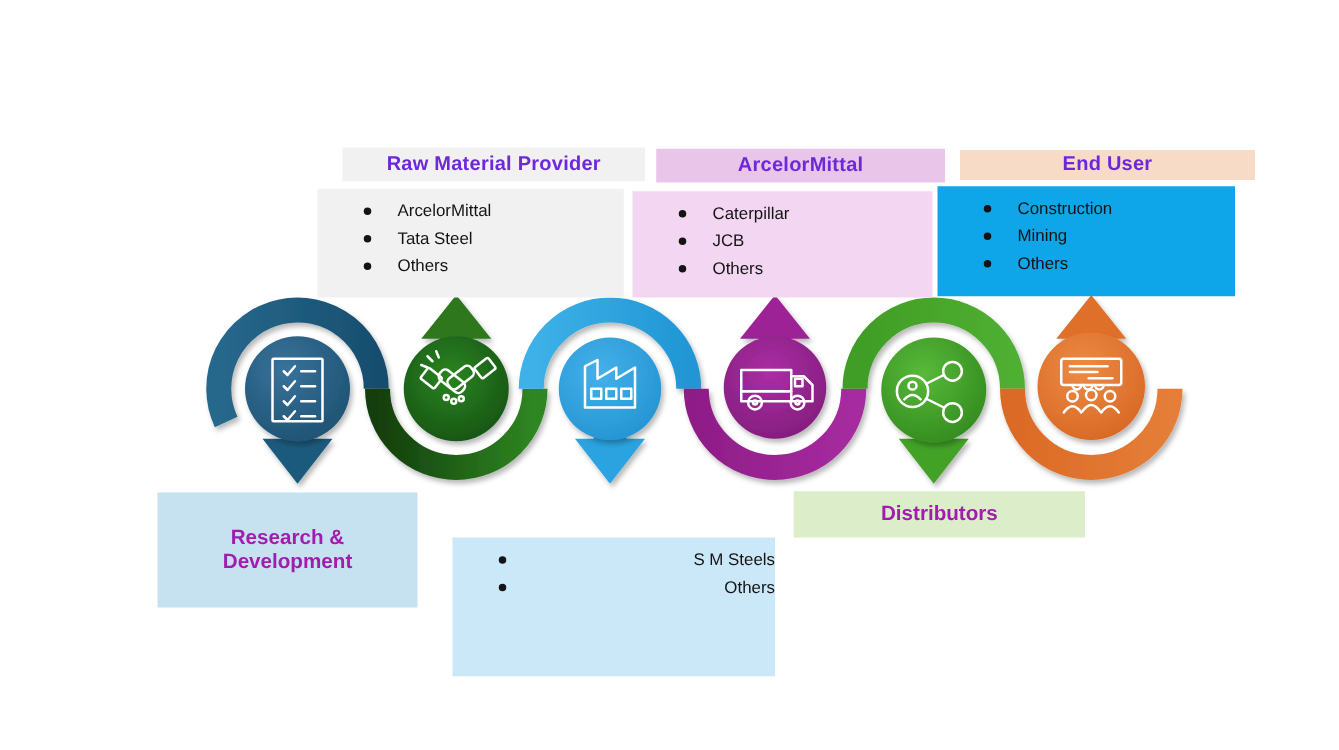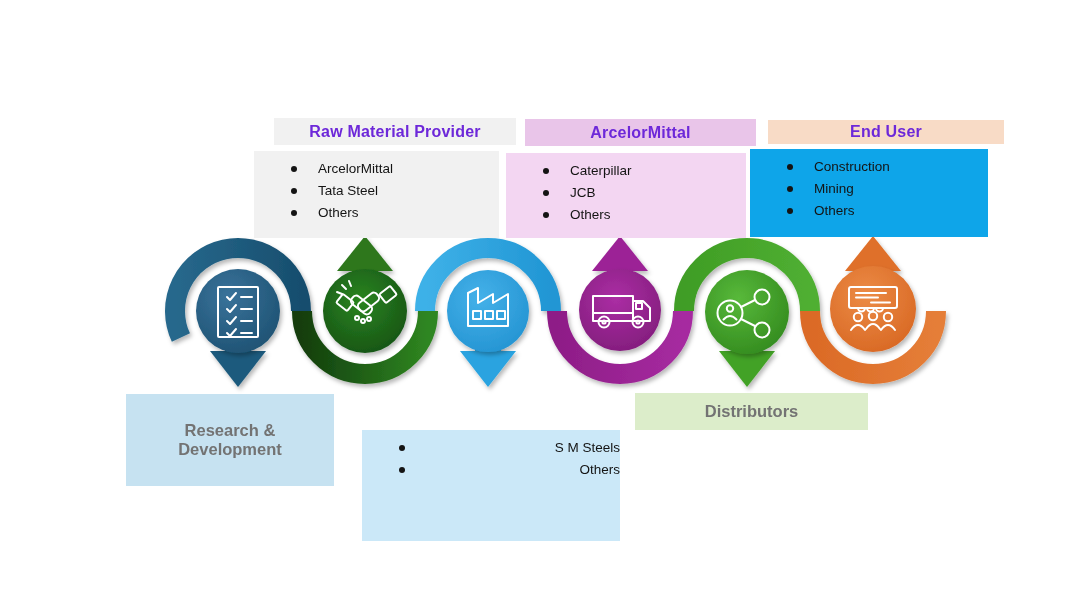--- a/index.html
+++ b/index.html
@@ -6,21 +6,21 @@
   #canvas{position:relative;width:1071px;height:600px;background:#ffffff;overflow:hidden;
           font-family:"Liberation Sans",sans-serif;color:#121212;}
   .hdr{position:absolute;display:flex;align-items:center;justify-content:center;
        font-weight:bold;font-size:16px;letter-spacing:.2px;color:#6d28d9;margin-left:17px;}
   .lst{position:absolute;}
   .lst ul{margin:0;padding:7px 0 0 36px;list-style:none;}
   .lst li{position:relative;padding-left:28px;font-size:13.5px;line-height:22px;color:#141414;}
   .lst li::before{content:"";position:absolute;left:1px;top:8px;width:6px;height:6px;
        border-radius:50%;background:#141414;}
   .bigbox{position:absolute;display:flex;align-items:center;justify-content:center;
-       font-weight:bold;font-size:16.5px;text-align:center;white-space:pre-line;color:#737373;}
+       font-weight:bold;font-size:16.5px;text-align:center;white-space:pre-line;color:#a21caf;}
   .icon{stroke:#fff;fill:none;stroke-width:2;stroke-linecap:round;stroke-linejoin:round;}
 </style>
 </head>
 <body>
 
 <div id="canvas">
 
   <svg width="1071" height="600" viewBox="0 0 1071 600" style="position:absolute;left:0;top:0;">
     <defs>
       <filter id="sh" x="-30%" y="-30%" width="160%" height="160%">

